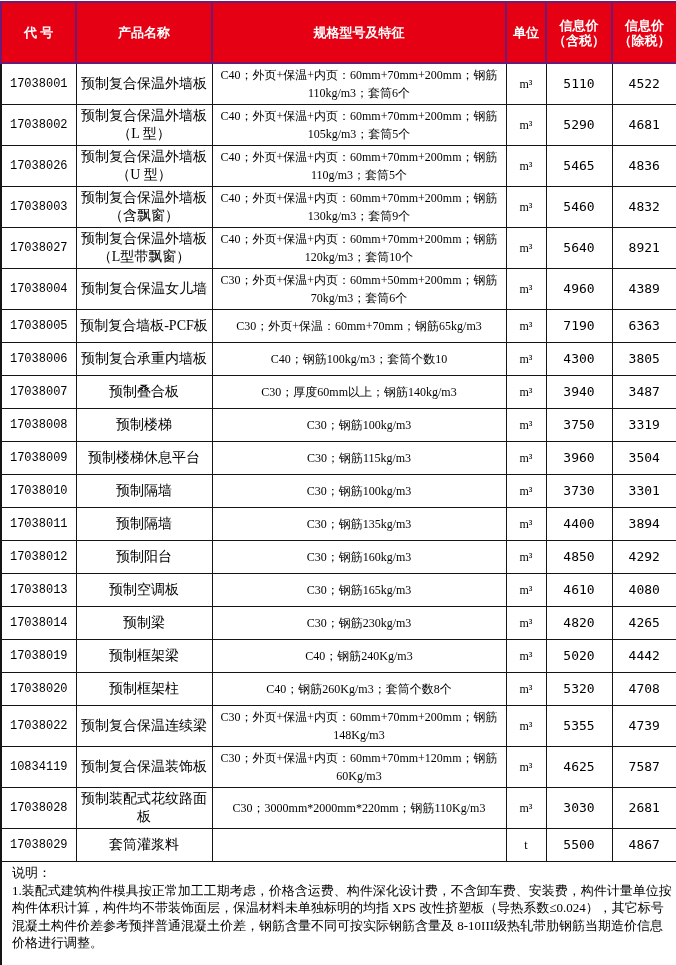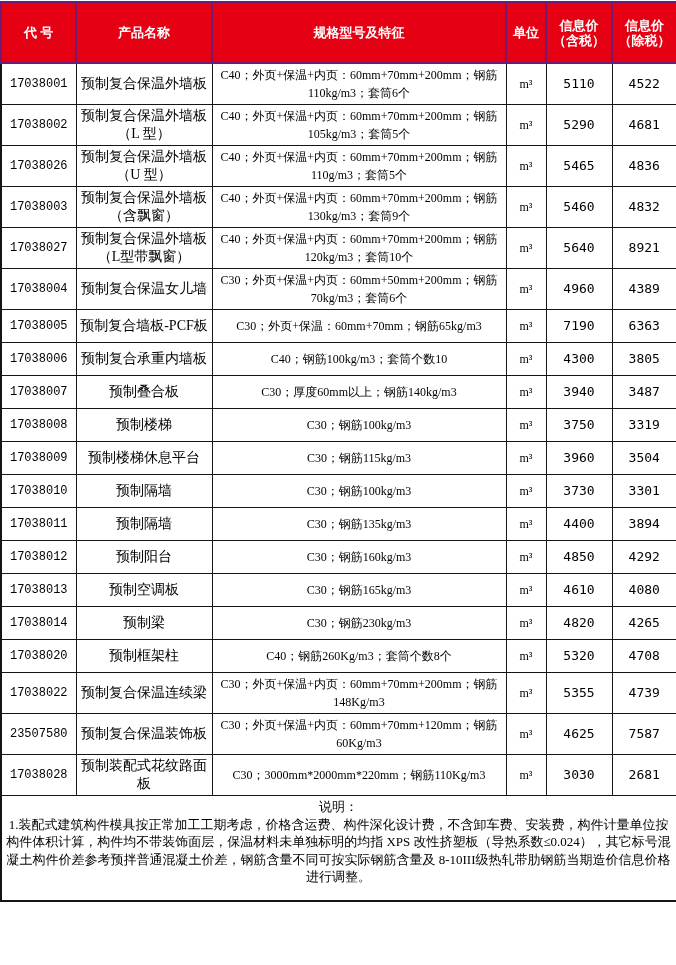--- a/index.html
+++ b/index.html
@@ -46,25 +46,25 @@
     padding: 2px 3px;
     box-sizing: border-box;
     word-break: break-word;
   }
   td.c-code  { font-family: Liberation Mono, monospace; font-size: 12px; letter-spacing: 0px; }
   td.c-name  { font-size: 14px; line-height: 18px; }
   td.c-spec  { font-size: 12px; line-height: 18px; }
   td.c-unit  { font-size: 12px; }
   td.c-price { font-family: "DejaVu Sans Mono", monospace; font-size: 13px; }
   td.notes-cell {
-    text-align: center;
+    text-align: left;
     vertical-align: top;
     font-size: 13px;
     line-height: 17.5px;
-    padding: 2px 4px 14px 3px;
+    padding: 2px 4px 14px 10px;
     height: auto;
   }
   .notes-title { font-weight: normal; }
 </style>
 </head>
 <body>
 
 <div class="wrap">
   <table>
     <colgroup>
@@ -211,50 +211,66 @@
         </tr>
         <tr>
           <td class="c-code">17038014</td>
           <td class="c-name">预制梁</td>
           <td class="c-spec">C30；钢筋230kg/m3</td>
           <td class="c-unit">m³</td>
           <td class="c-price">4820</td>
           <td class="c-price">4265</td>
         </tr>
         <tr>
+          <td class="c-code">17038019</td>
+          <td class="c-name">预制框架梁</td>
+          <td class="c-spec">C40；钢筋240Kg/m3</td>
+          <td class="c-unit">m³</td>
+          <td class="c-price">5020</td>
+          <td class="c-price">4442</td>
+        </tr>
+        <tr>
           <td class="c-code">17038020</td>
           <td class="c-name">预制框架柱</td>
           <td class="c-spec">C40；钢筋260Kg/m3；套筒个数8个</td>
           <td class="c-unit">m³</td>
           <td class="c-price">5320</td>
           <td class="c-price">4708</td>
         </tr>
         <tr>
           <td class="c-code">17038022</td>
           <td class="c-name">预制复合保温连续梁</td>
           <td class="c-spec">C30；外页+保温+内页：60mm+70mm+200mm；钢筋148Kg/m3</td>
           <td class="c-unit">m³</td>
           <td class="c-price">5355</td>
           <td class="c-price">4739</td>
         </tr>
         <tr>
-          <td class="c-code">23507580</td>
+          <td class="c-code">10834119</td>
           <td class="c-name">预制复合保温装饰板</td>
           <td class="c-spec">C30；外页+保温+内页：60mm+70mm+120mm；钢筋60Kg/m3</td>
           <td class="c-unit">m³</td>
           <td class="c-price">4625</td>
           <td class="c-price">7587</td>
         </tr>
         <tr>
           <td class="c-code">17038028</td>
           <td class="c-name">预制装配式花纹路面板</td>
           <td class="c-spec">C30；3000mm*2000mm*220mm；钢筋110Kg/m3</td>
           <td class="c-unit">m³</td>
           <td class="c-price">3030</td>
           <td class="c-price">2681</td>
+        </tr>
+        <tr>
+          <td class="c-code">17038029</td>
+          <td class="c-name">套筒灌浆料</td>
+          <td class="c-spec"></td>
+          <td class="c-unit">t</td>
+          <td class="c-price">5500</td>
+          <td class="c-price">4867</td>
         </tr>
       </tbody>
     <tfoot>
       <tr>
         <td class="notes-cell" colspan="6">
           <div class="notes-title">说明：</div>
           <div>1.装配式建筑构件模具按正常加工工期考虑，价格含运费、构件深化设计费，不含卸车费、安装费，构件计量单位按构件体积计算，构件均不带装饰面层，保温材料未单独标明的均指 XPS 改性挤塑板（导热系数≤0.024），其它标号混凝土构件价差参考预拌普通混凝土价差，钢筋含量不同可按实际钢筋含量及 8-10III级热轧带肋钢筋当期造价信息价格进行调整。</div>
         </td>
       </tr>
     </tfoot>

